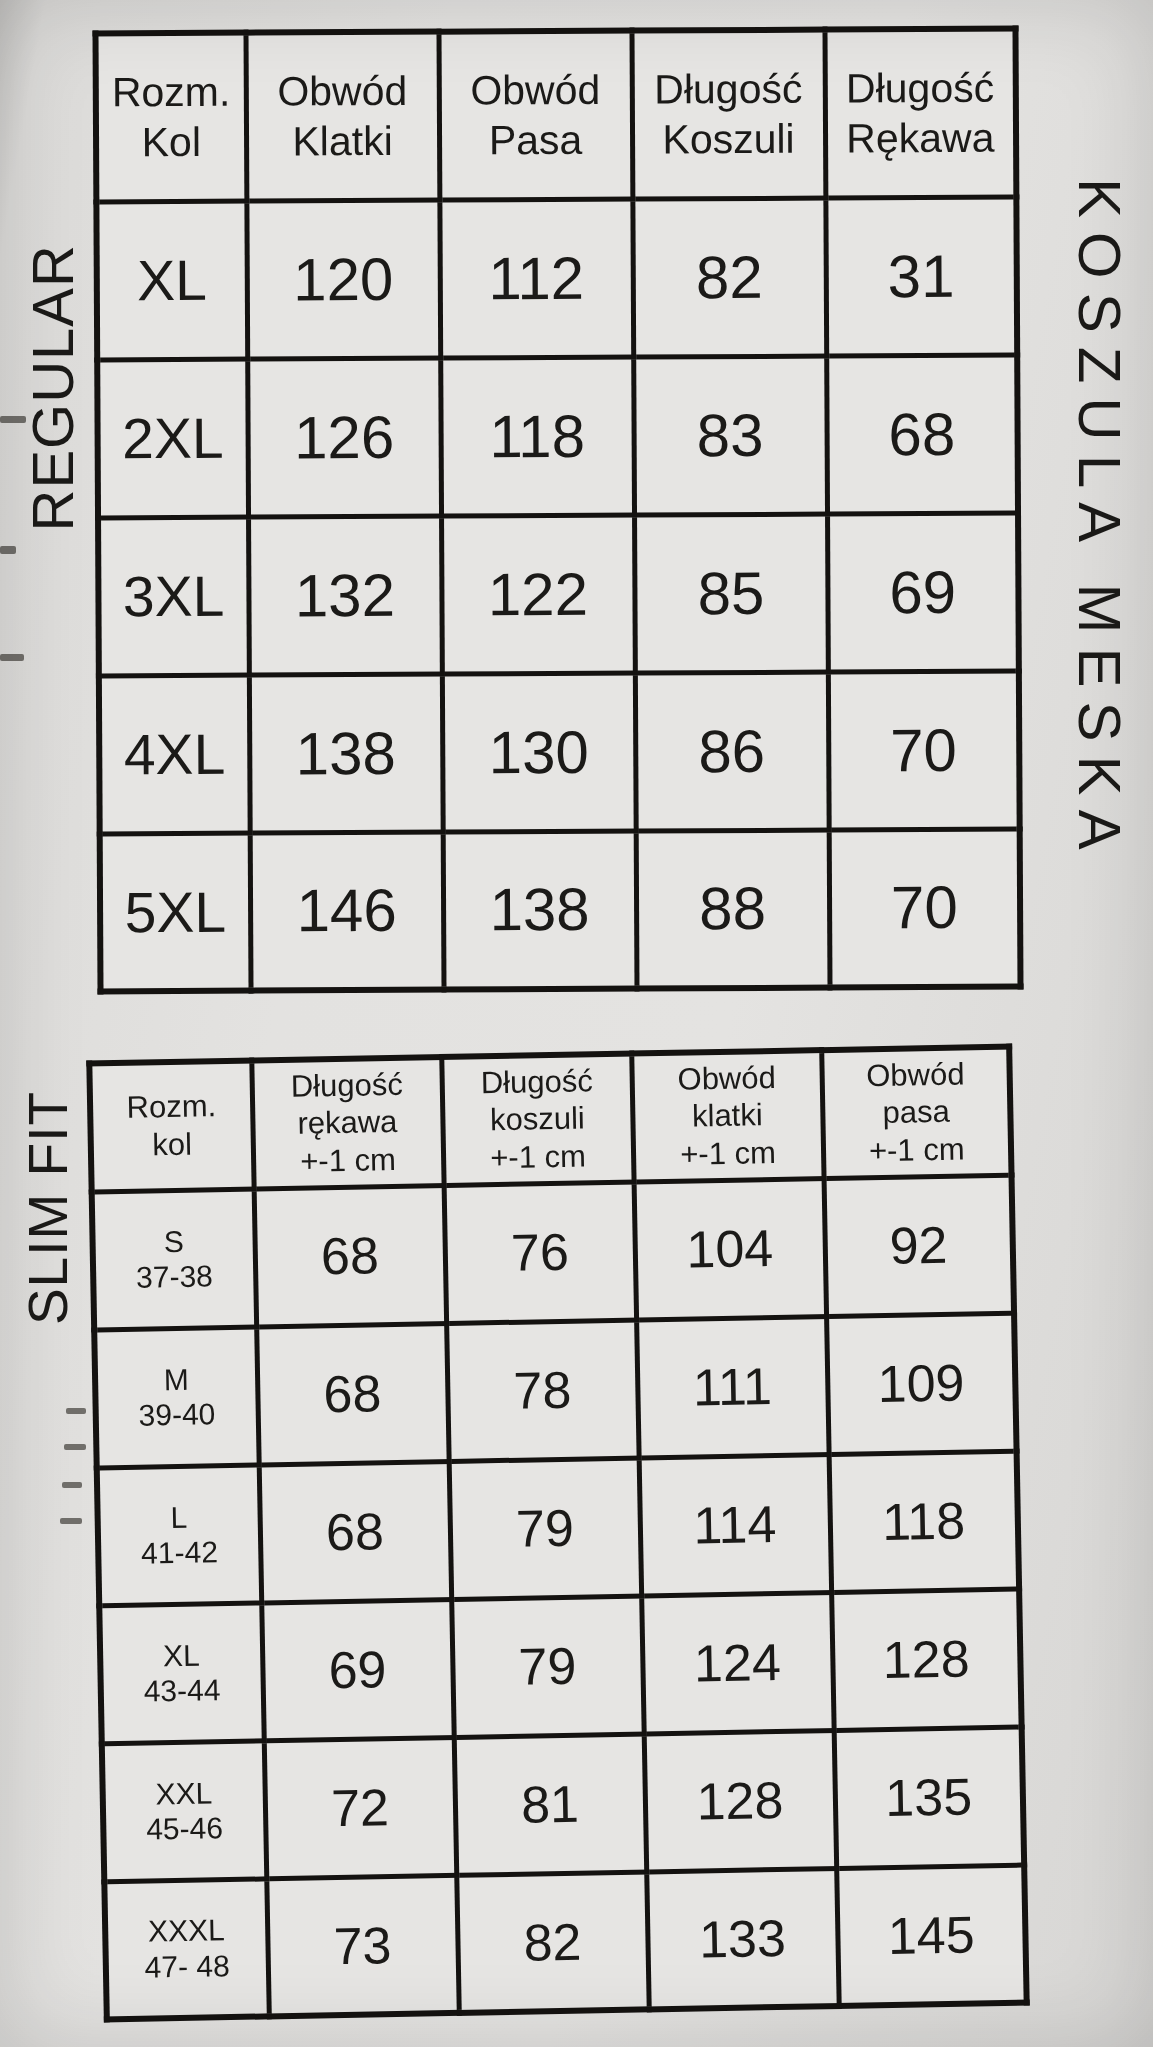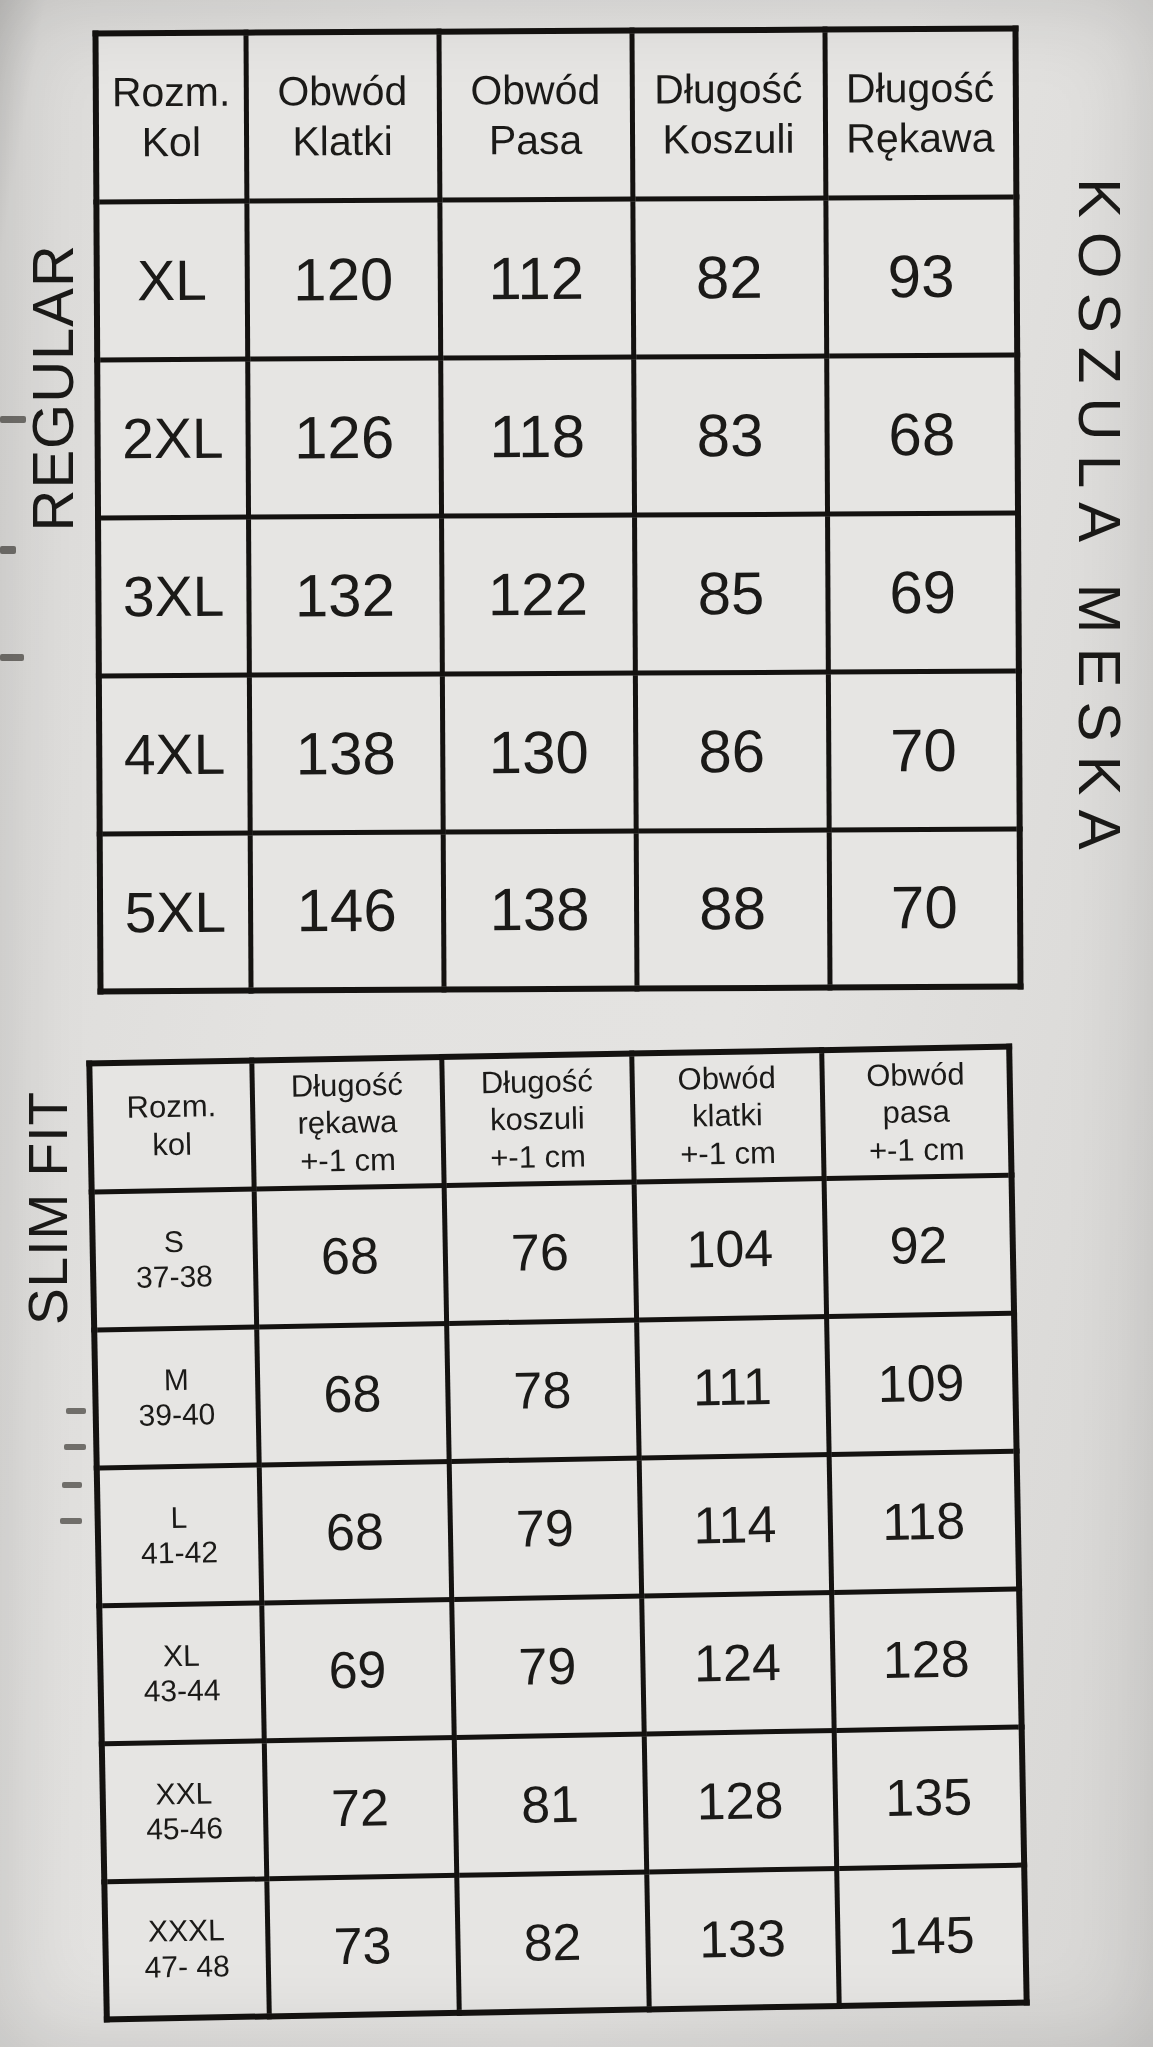--- a/index.html
+++ b/index.html
@@ -84,21 +84,21 @@
           <div>Rękawa</div>
         </th>
       </tr>
     </thead>
     <tbody>
       <tr>
         <td class="size">XL</td>
         <td>120</td>
         <td>112</td>
         <td>82</td>
-        <td>93</td>
+        <td>31</td>
       </tr>
       <tr>
         <td class="size">2XL</td>
         <td>126</td>
         <td>118</td>
         <td>83</td>
         <td>68</td>
       </tr>
       <tr>
         <td class="size">3XL</td>

